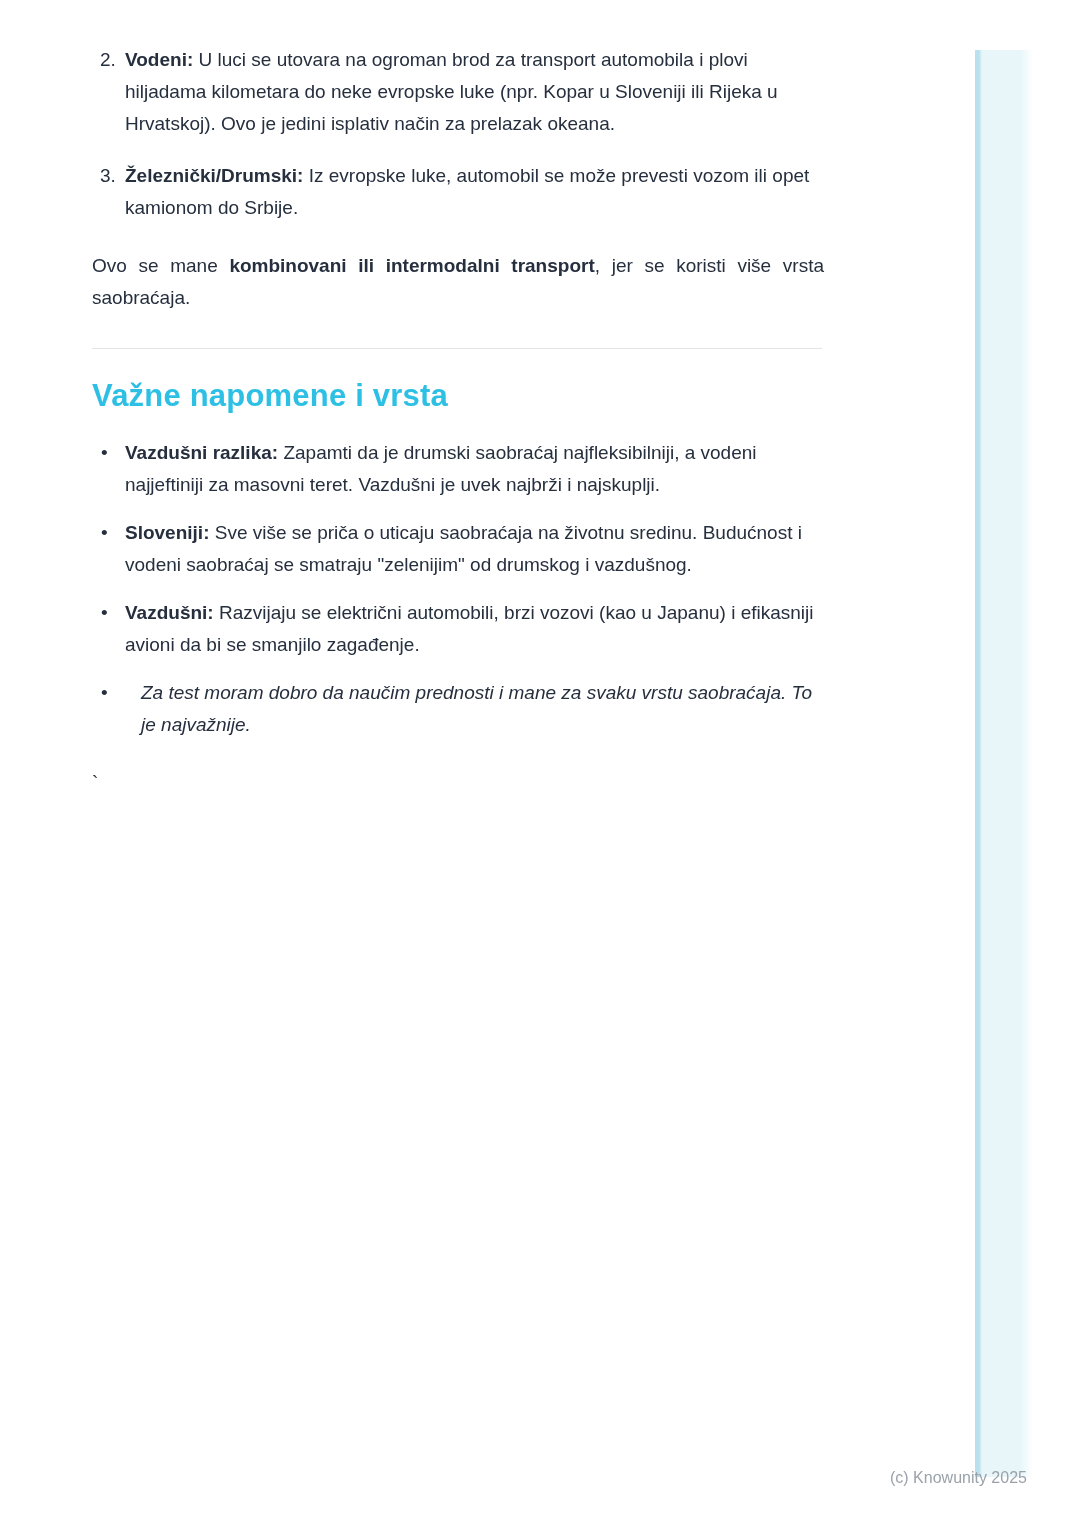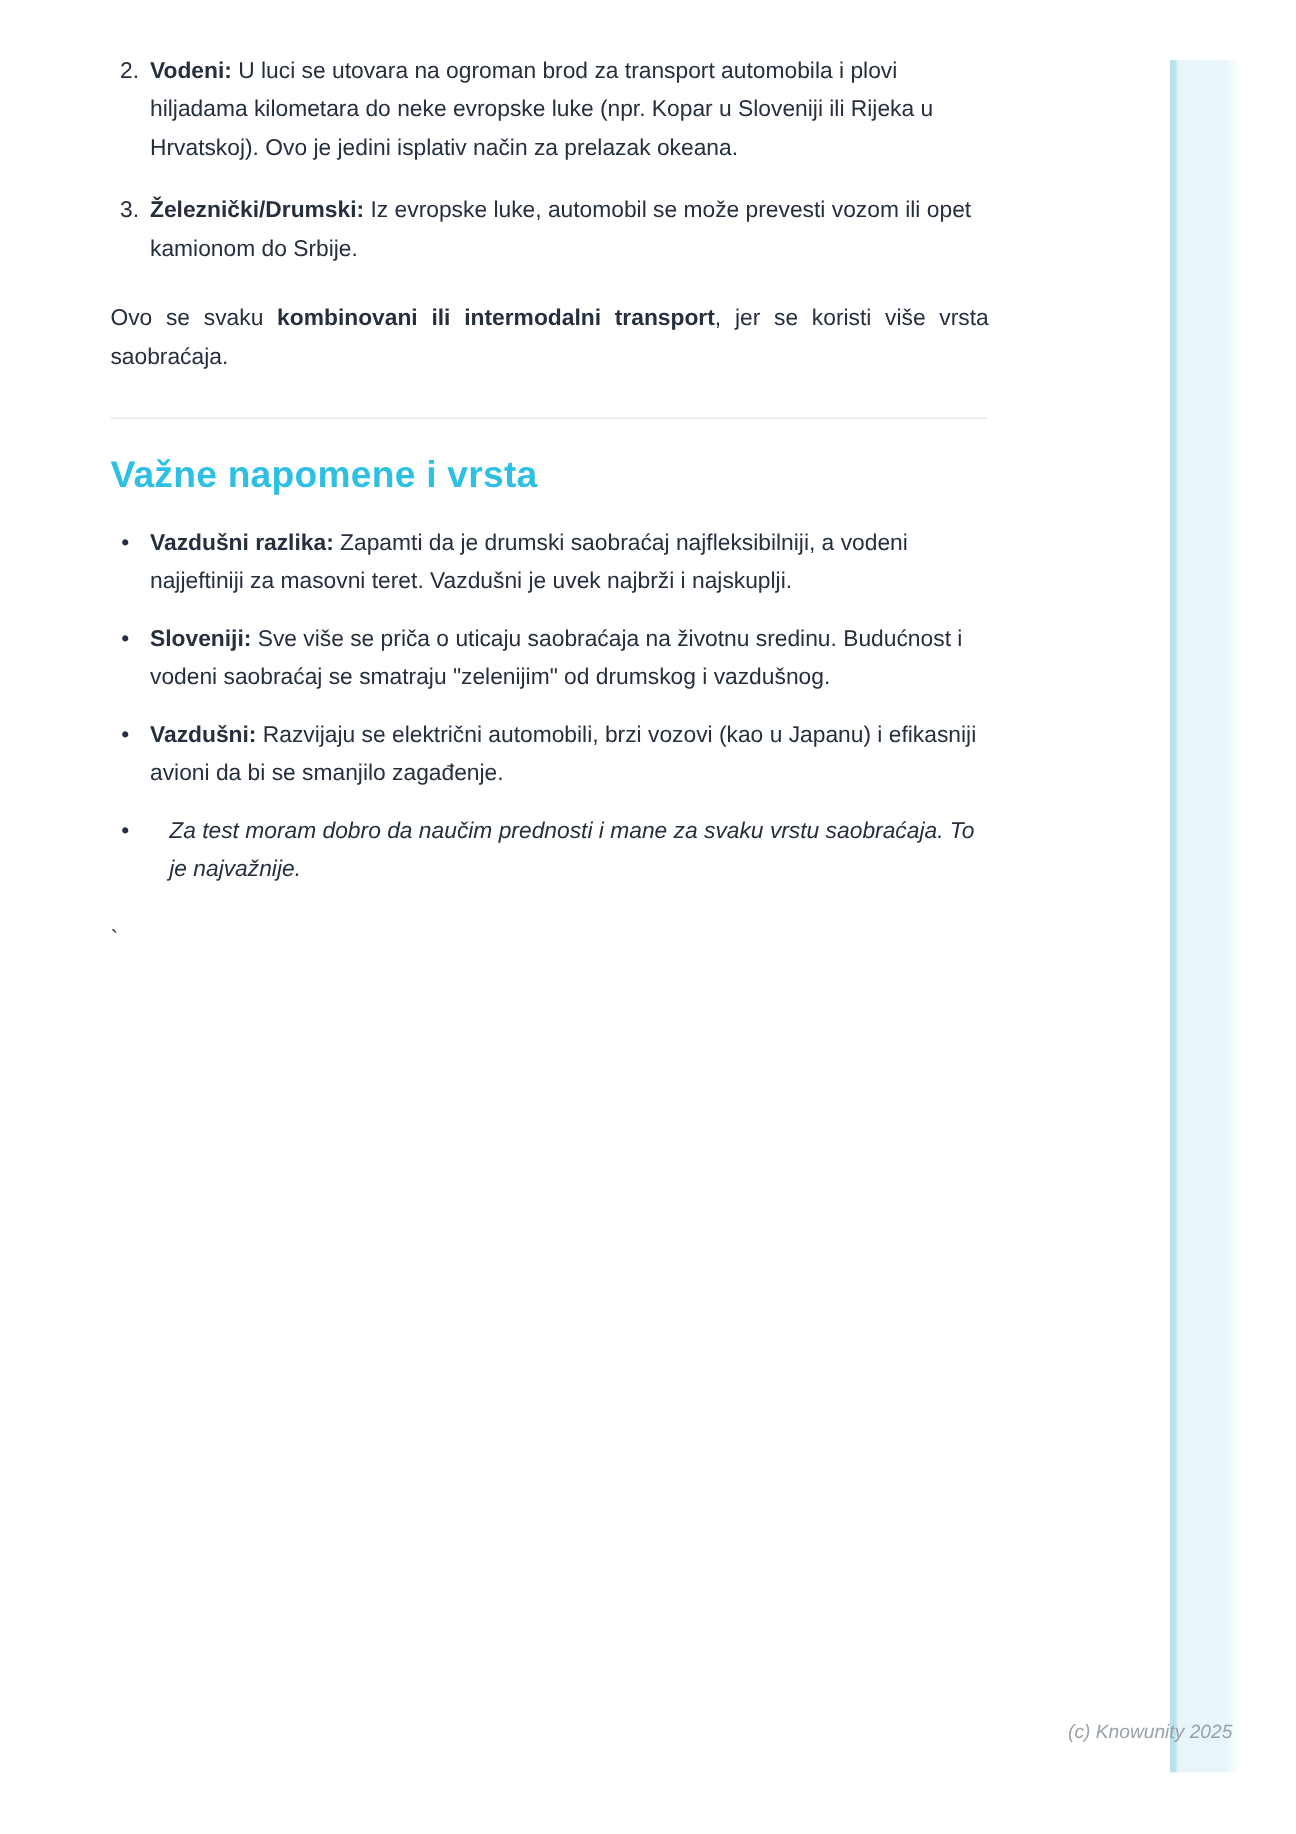--- a/index.html
+++ b/index.html
@@ -91,28 +91,27 @@
   }
   .bullet-body { flex: 1 1 auto; }
   li.italic .bullet-body { font-style: italic; margin-left: 16px; }
   .stray-char {
     display: block;
     margin-top: 26px;
     font-size: 19px;
   }
   .footer-credit {
     position: absolute;
-    top: 1434px;
+    top: 1468px;
     left: 890px;
     width: 160px;
     color: var(--footer_text, #9aa2aa);
     font-size: 16px;
     line-height: 20px;
     white-space: nowrap;
-    font-style: italic;
   }
 </style>
 </head>
 <body>
 
 <div class="page">
 
   <div class="side-bar"></div>
 
   <div class="content">
@@ -121,21 +120,21 @@
       <li>
         <span class="num">2.</span>
         <span class="li-body"><b>Vodeni:</b><span> U luci se utovara na ogroman brod za transport automobila i plovi hiljadama kilometara do neke evropske luke (npr. Kopar u Sloveniji ili Rijeka u Hrvatskoj). Ovo je jedini isplativ način za prelazak okeana.</span></span>
       </li>
       <li>
         <span class="num">3.</span>
         <span class="li-body"><b>Železnički/Drumski:</b><span> Iz evropske luke, automobil se može prevesti vozom ili opet kamionom do Srbije.</span></span>
       </li>
     </ol>
 
-    <p class="para"><span>Ovo se svaku </span><b>kombinovani ili intermodalni transport</b><span>, jer se koristi više vrsta saobraćaja.</span></p>
+    <p class="para"><span>Ovo se mane </span><b>kombinovani ili intermodalni transport</b><span>, jer se koristi više vrsta saobraćaja.</span></p>
 
     <hr class="divider">
 
     <h1 class="section-heading">Važne napomene i vrsta</h1>
 
     <ul class="bullets">
       <li>
         <span class="bullet-marker"></span>
         <span class="bullet-body"><b>Vazdušni razlika:</b><span> Zapamti da je drumski saobraćaj najfleksibilniji, a vodeni najjeftiniji za masovni teret. Vazdušni je uvek najbrži i najskuplji.</span></span>
       </li>

